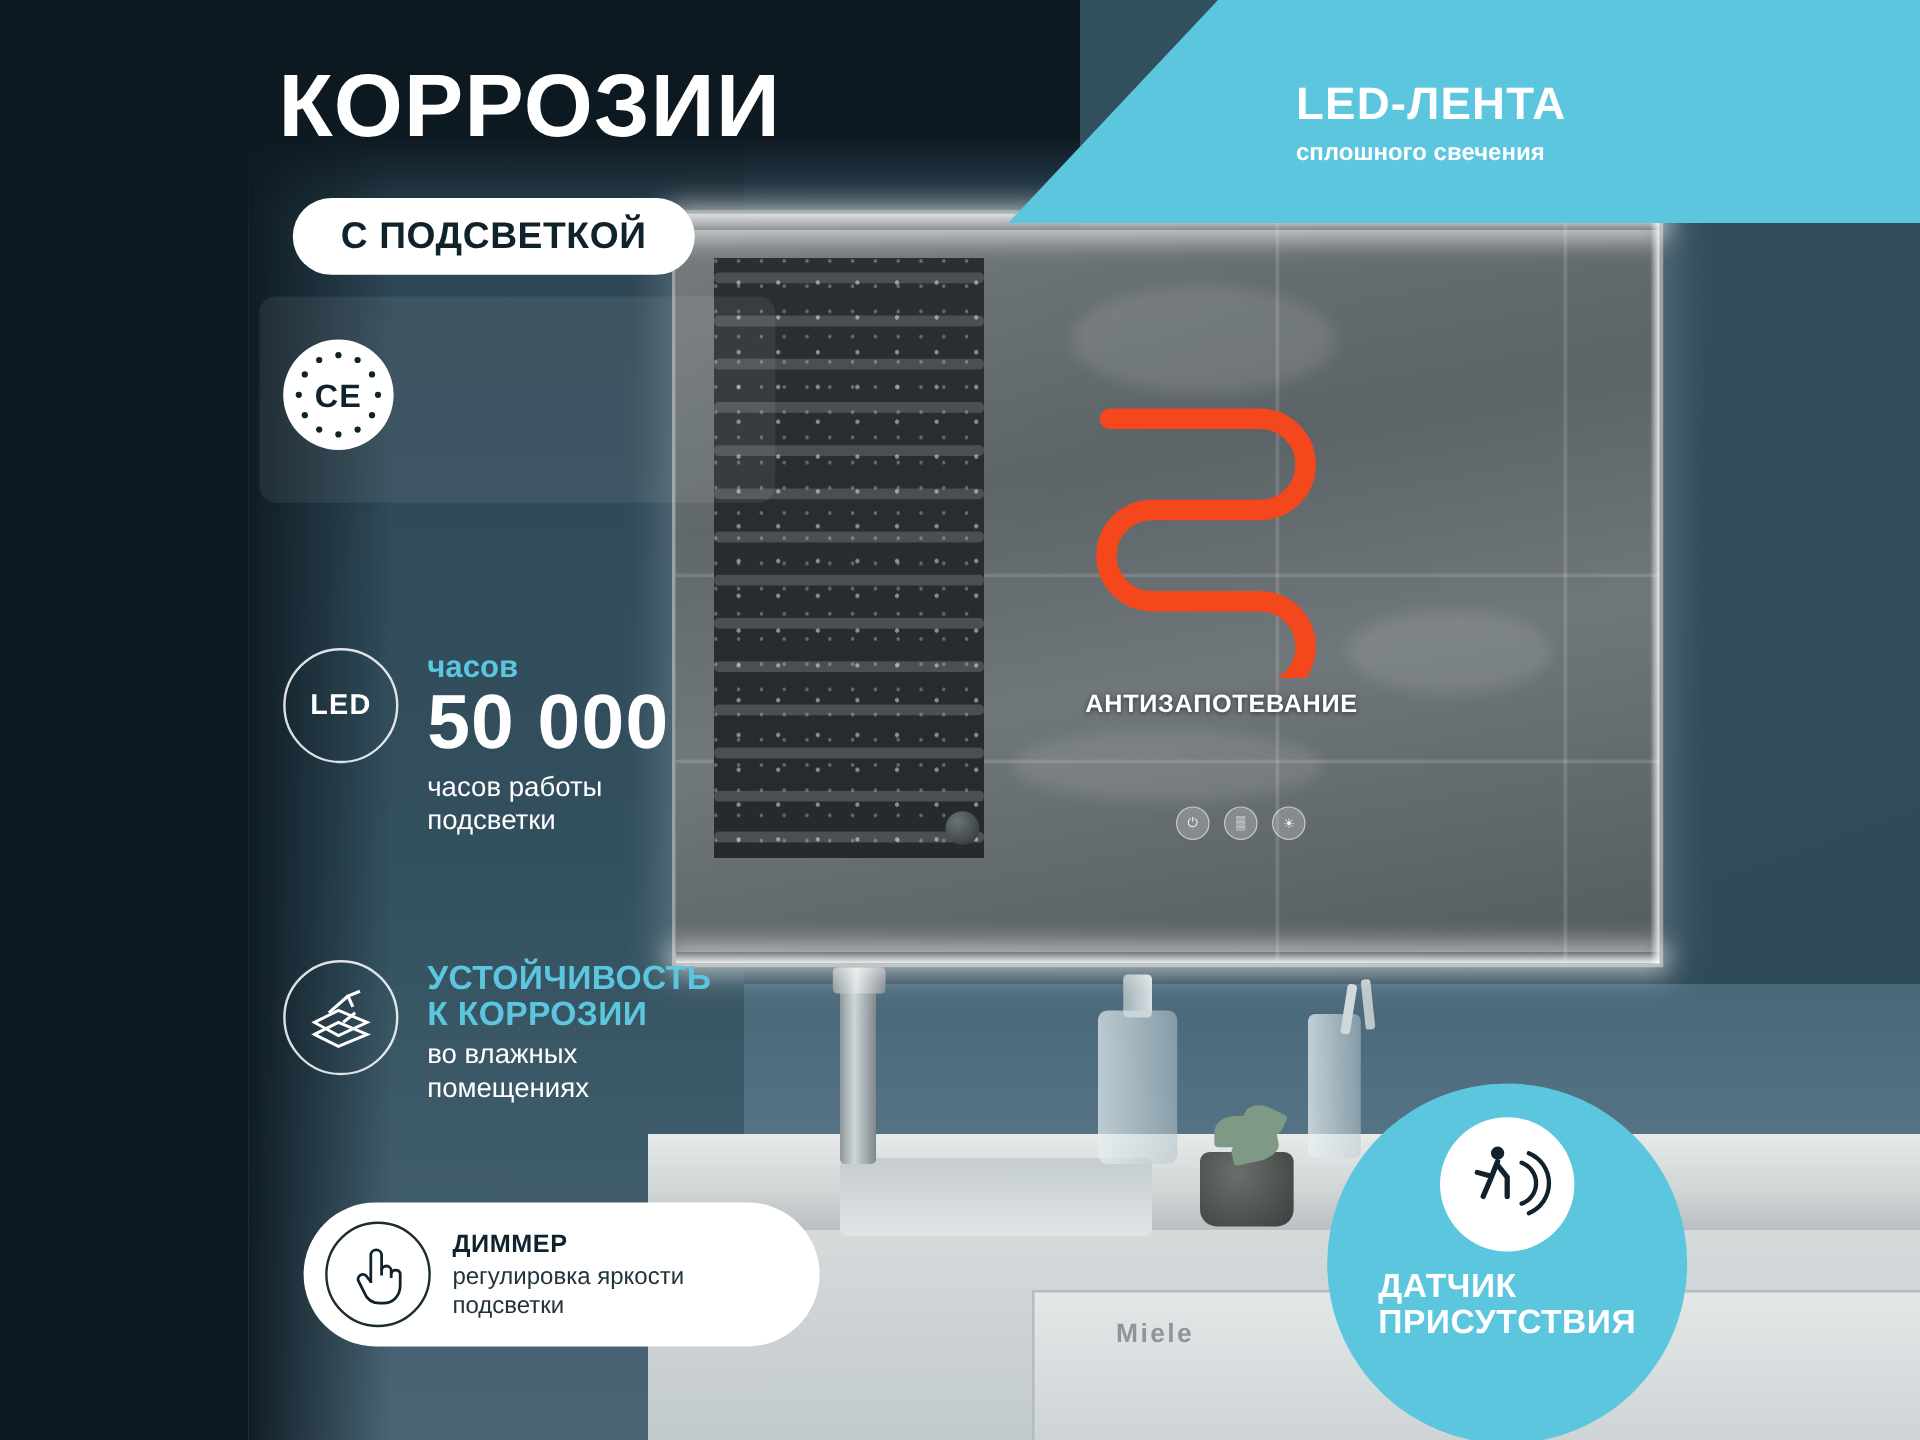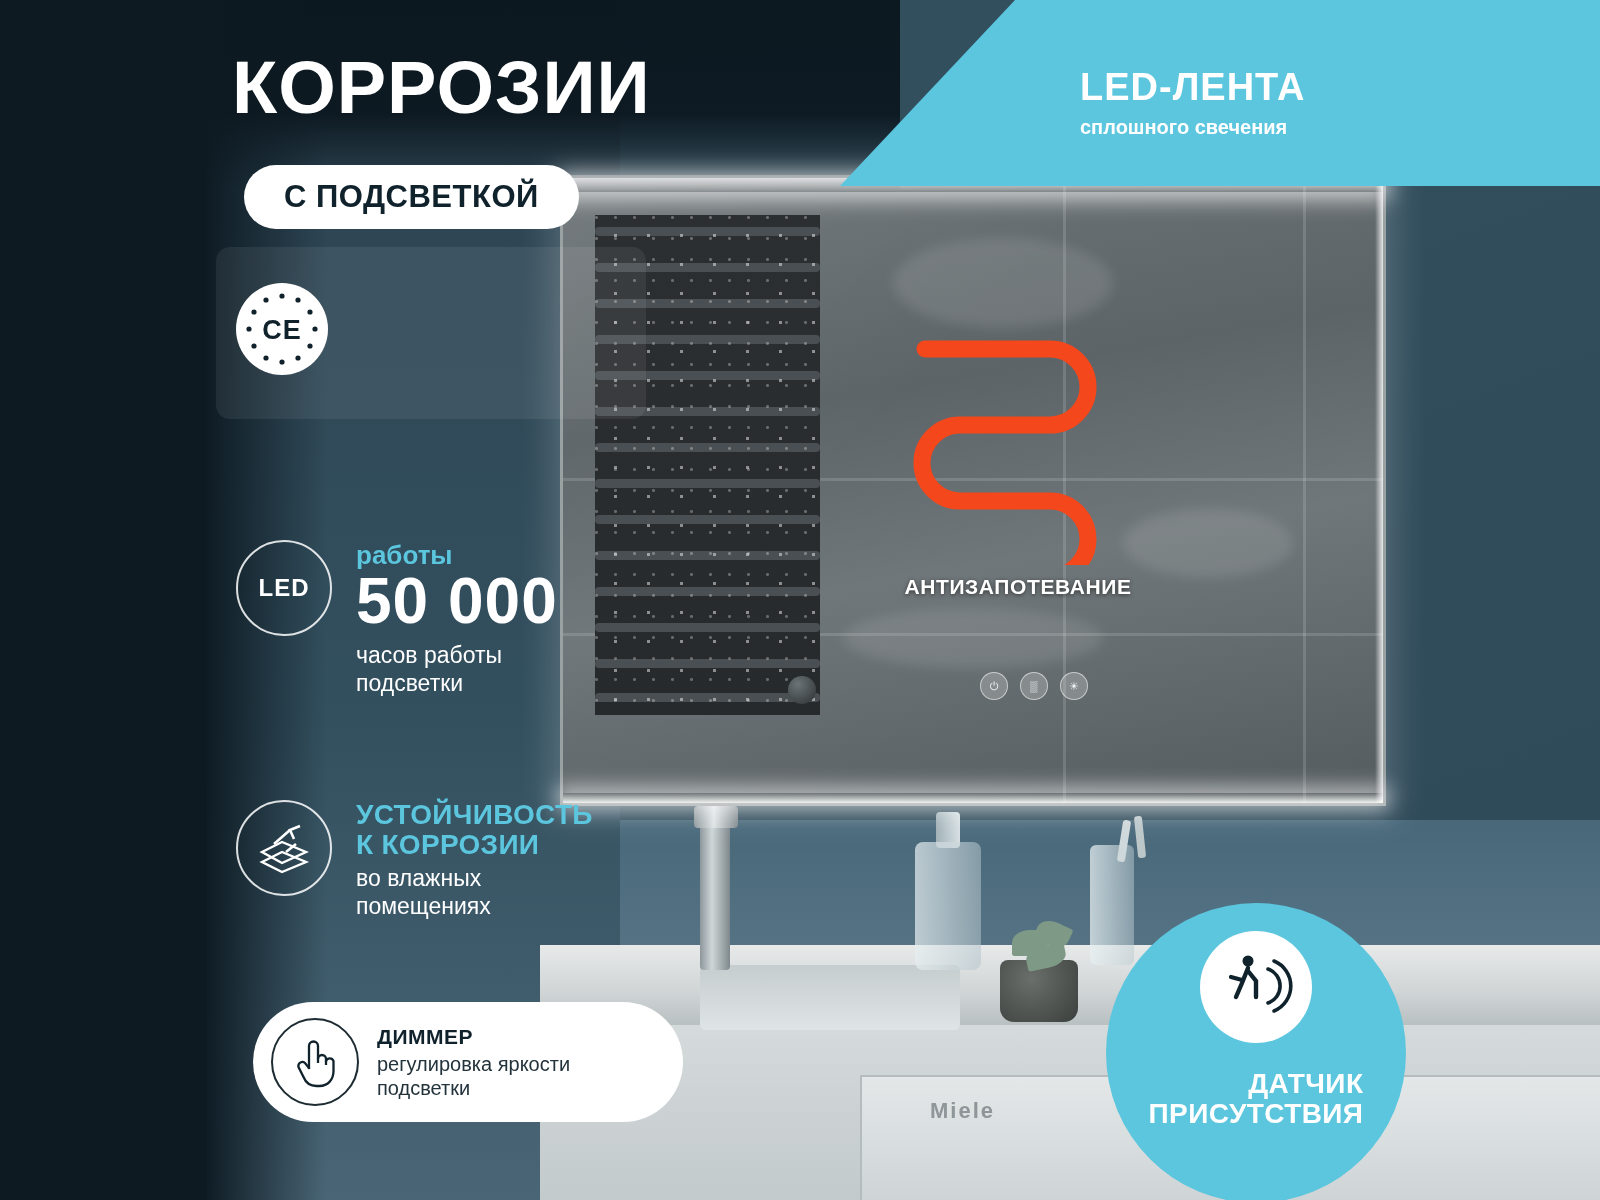--- a/index.html
+++ b/index.html
@@ -405,26 +405,26 @@
     padding-top: 28px;
     box-sizing: border-box;
   }
   .sensor .s-icon {
     width: 112px; height: 112px;
     border-radius: 50%;
     background: #ffffff;
     display: flex; align-items: center; justify-content: center;
   }
   .sensor .s-text {
-    margin-top: 26px;
+    margin-top: 14px;
     color: #ffffff;
     font-weight: bold;
     font-size: 28px;
     line-height: 1.08;
-    text-align: right;
+    text-align: left;
     letter-spacing: .4px;
   }
 
   .ce-text {
     font-size: 27px;
     font-weight: bold;
     color: #10222c;
     letter-spacing: 1px;
   }
 </style>
@@ -535,21 +535,21 @@
         <text x="46" y="56" text-anchor="middle" class="ce-text" font-family="Liberation Sans, sans-serif" font-size="27" font-weight="bold" fill="#10222c">CE</text>
       </svg>
     </div>
   </div>
 
   <div class="feature" style="left:236px; top:540px; width:430px;">
     <div class="badge outline">
       <span class="led-text">LED</span>
     </div>
     <div class="ftxt">
-      <div class="small-head">работы</div>
+      <div class="small-head">часов</div>
       <div class="big-number">50 000</div>
       <div class="sub" style="margin-top:10px">
         <div>часов работы</div>
         <div>подсветки</div>
       </div>
     </div>
   </div>
 
   <div class="feature" style="left:236px; top:800px; width:440px;">
     <div class="badge outline">

